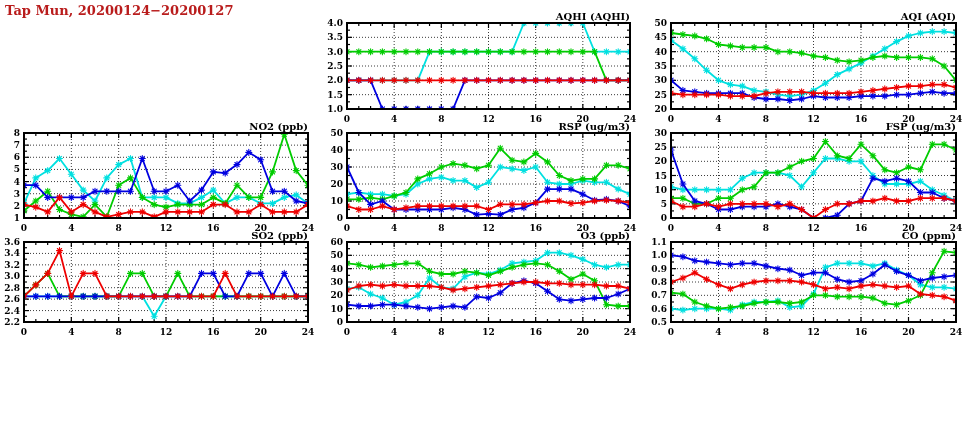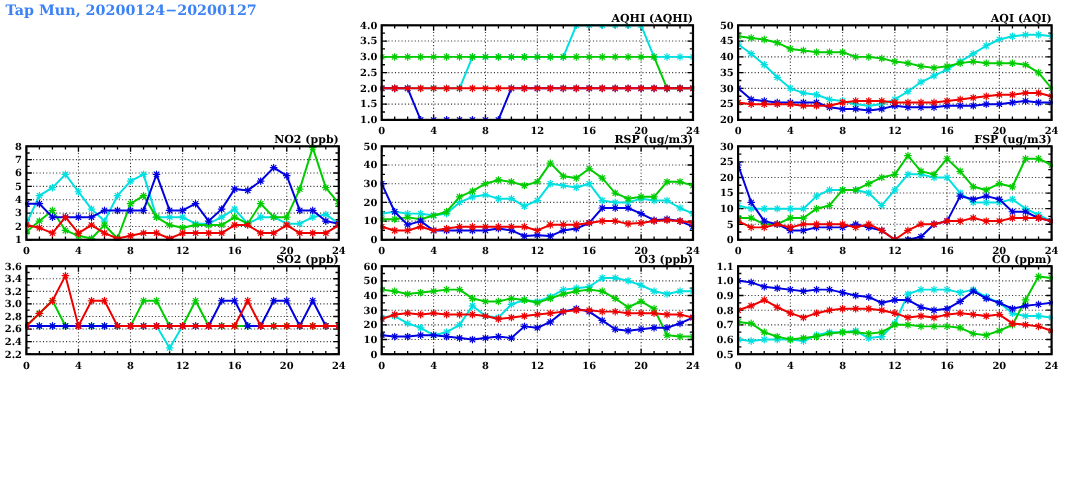--- a/index.html
+++ b/index.html
@@ -1,18 +1,18 @@
 <!DOCTYPE html>
 <html><head>
 <meta charset="utf-8">
 <style>
   html,body{margin:0;padding:0;background:#ffffff;}
   .page{position:relative;width:975px;height:447px;background:#ffffff;overflow:hidden;
         font-family:"DejaVu Serif", serif;}
-  .page-title{position:absolute;left:5px;top:3px;font-size:13px;font-weight:bold;color:#3b82f6;
+  .page-title{position:absolute;left:5px;top:3px;font-size:13px;font-weight:bold;color:#b91c1c;
               letter-spacing:0px;white-space:pre;}
   .chart{position:absolute;}
   .chart svg{display:block;}
   .grid{stroke:#3a3a3a;stroke-width:1;stroke-dasharray:1 2;fill:none;}
   .axis-border{stroke:#000;stroke-width:2;fill:none;}
   .tick{stroke:#000;stroke-width:1.2;}
   .ticklabel{font-family:"DejaVu Serif", serif;font-size:9px;font-weight:bold;fill:#000;}
   .ctitle{font-family:"DejaVu Serif", serif;font-size:10px;font-weight:bold;fill:#000;}
   .series-line{fill:none;stroke-width:1.8;stroke-linejoin:round;stroke-linecap:round;}
   .series-marker{fill:none;stroke-width:1.1;stroke-linecap:round;}

